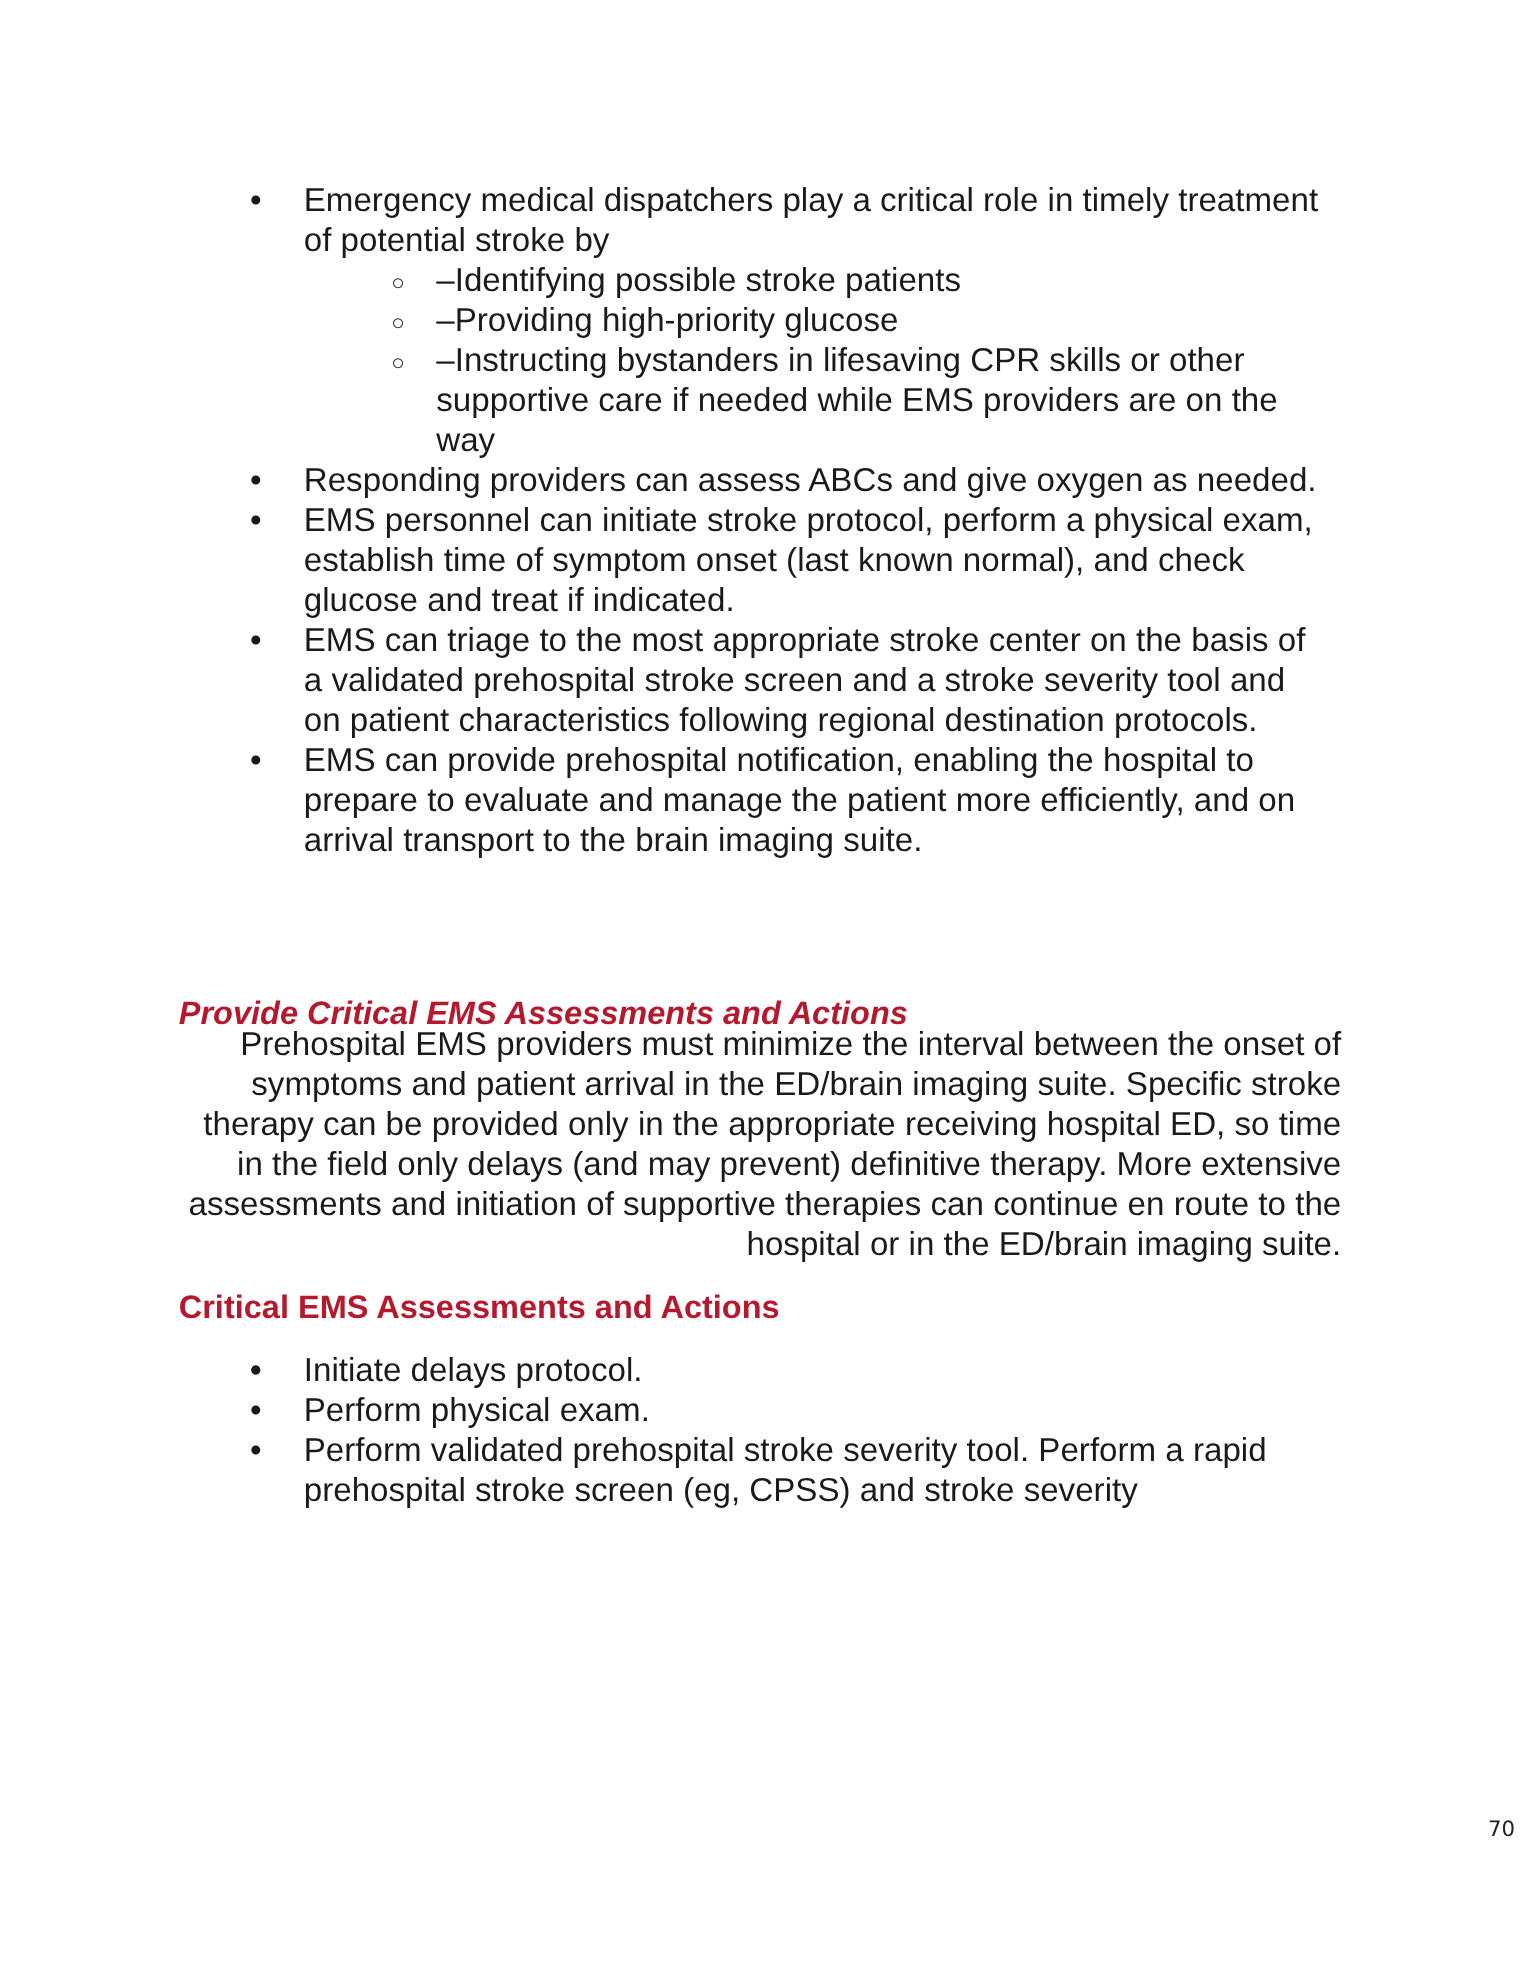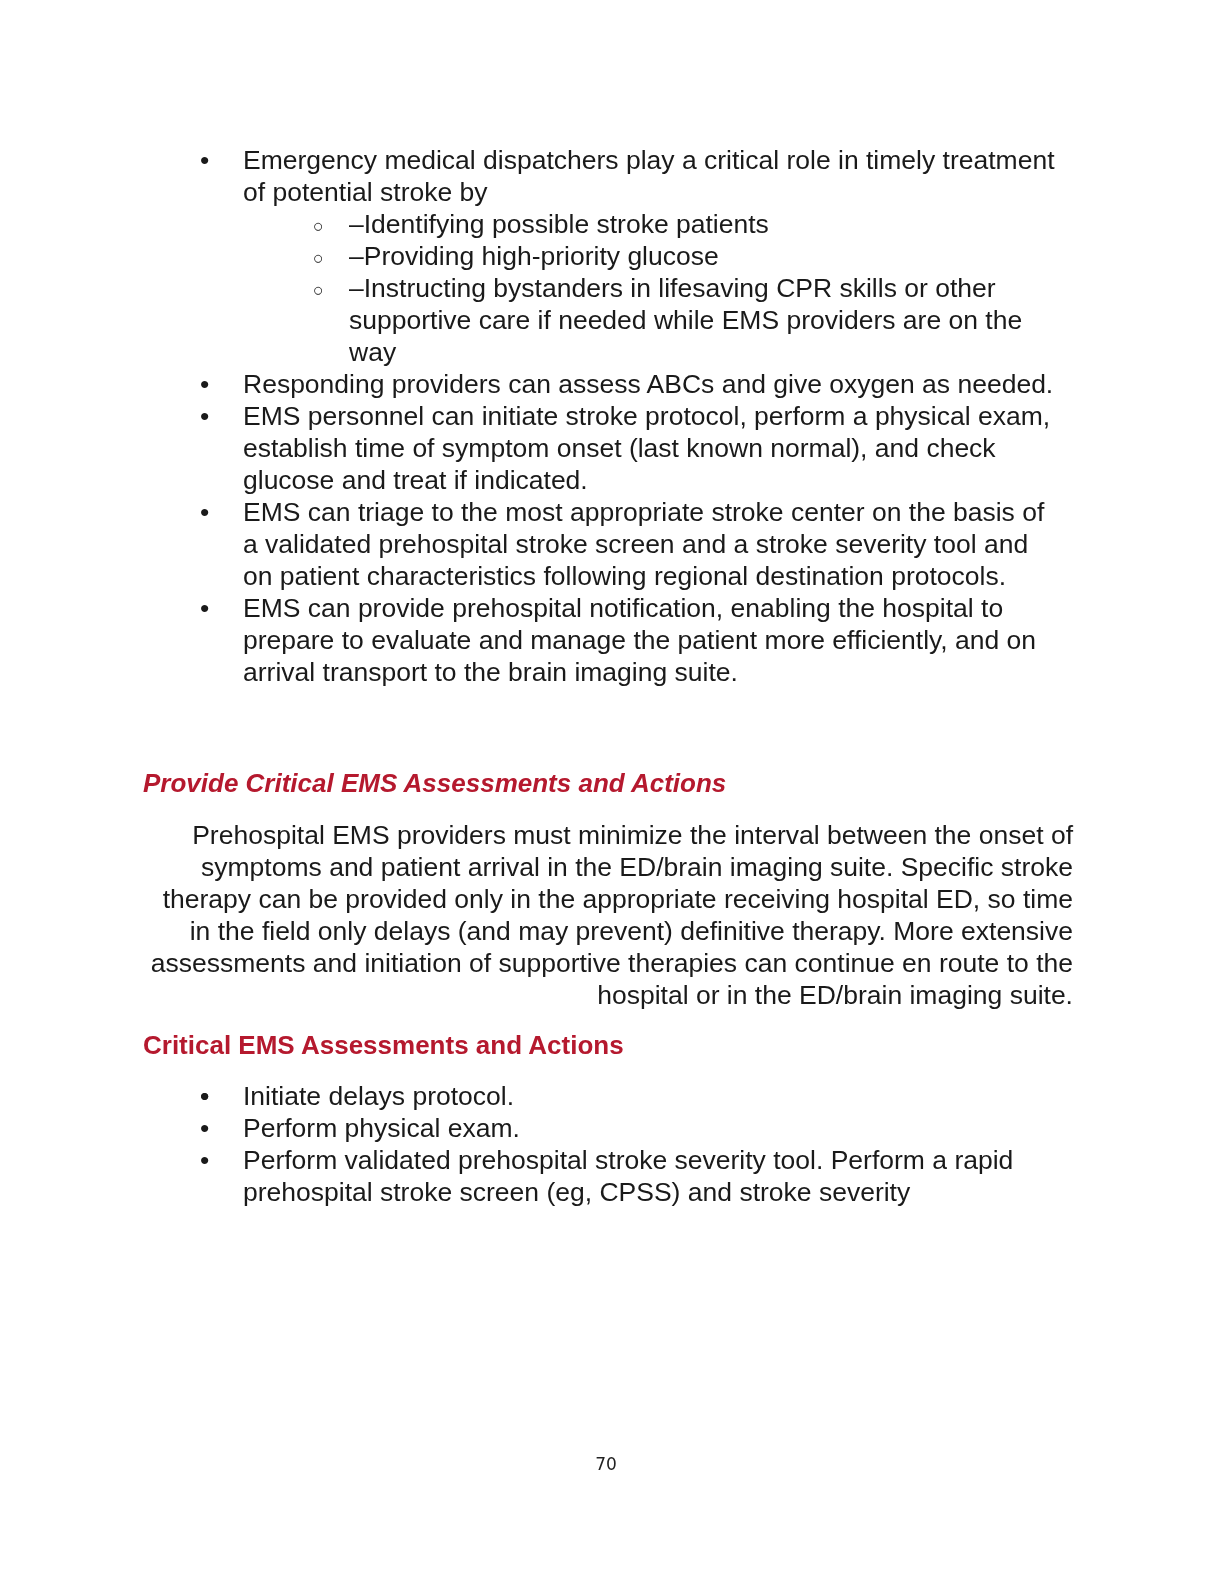--- a/index.html
+++ b/index.html
@@ -10,24 +10,24 @@
     font-size: 26.5px; line-height: 32px;
   }
   .block { position: absolute; left: 143px; width: 940px; }
   ul { margin: 0; padding: 0; list-style: none; }
   li { position: relative; }
   .b1 { padding-left: 100px; }
   .b1 > .bul { position: absolute; left: 57px; top: 0; }
   .b2 { padding-left: 206px; }
   .b2 > .bul { position: absolute; left: 170px; top: 2px; font-size: 18px; }
   h2 { margin: 0; font-size: 26px; line-height: 32px; color: #b5192e; font-weight: bold; }
-  h2.italic { font-style: italic; }
+  h2.italic { font-style: italic; margin-top: 27px; }
   p { margin: 0; text-align: right; }
   .pagenum {
-    position: absolute; top: 1448px; left: 0; width: 1212px; text-align: center;
+    position: absolute; top: 1448px; left: 0; width: 1212px; text-align: right;
     font-family: "DejaVu Sans", sans-serif; font-size: 17px; color: #222;
   }
 </style>
 </head>
 <body>
 
 <div class="page">
 
   <div class="block" style="top:144px; width:920px;">
     <ul>

